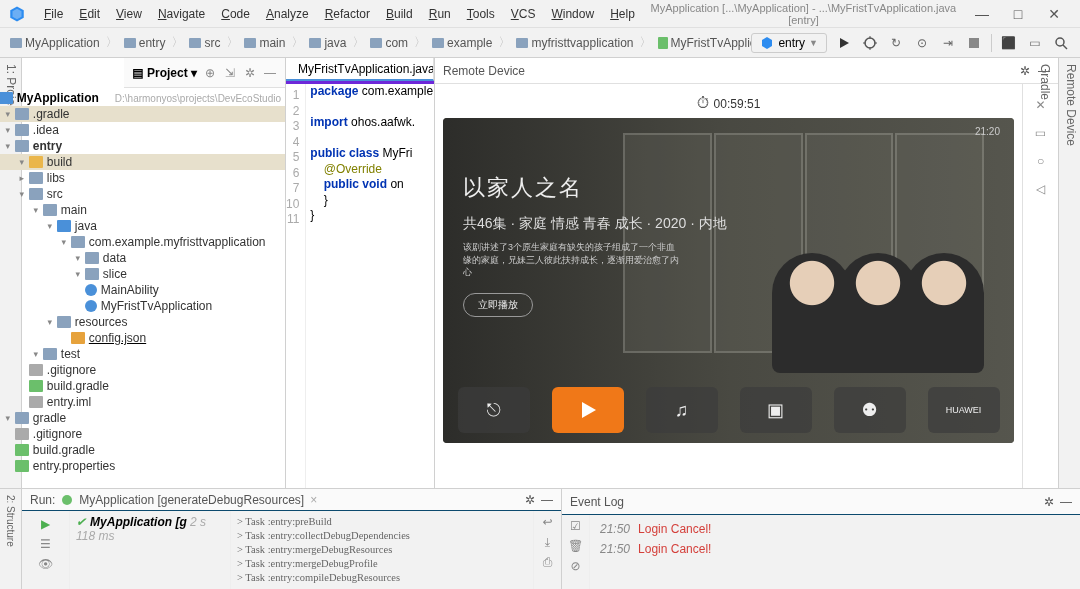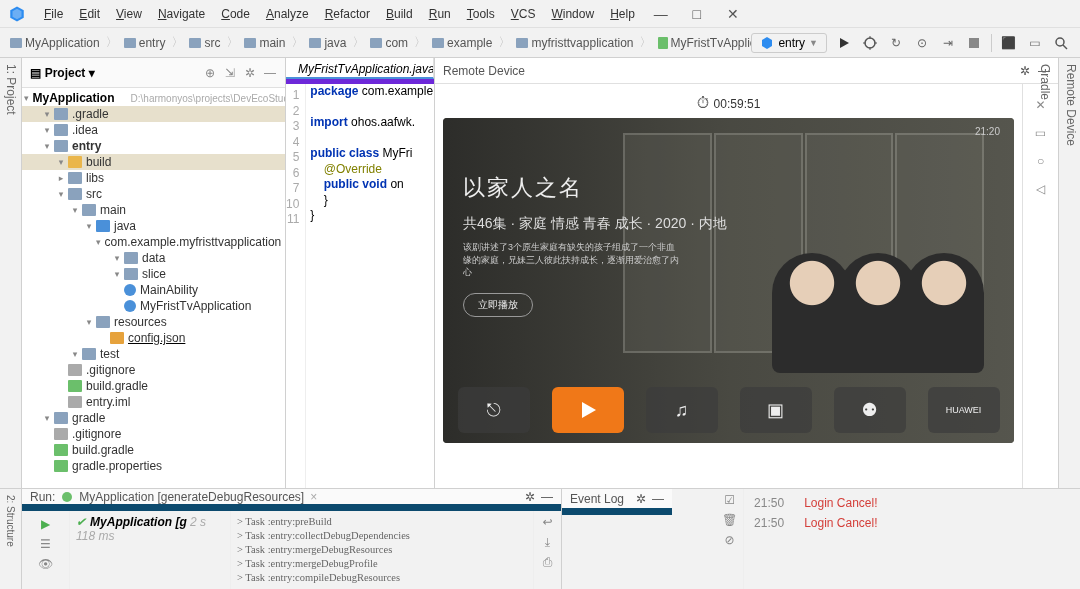--- a/index.html
+++ b/index.html
@@ -16,33 +16,33 @@
 .bc-sep { color:#bbb; }
 .folder-ic { width:12px; height:10px; background:#8aa2bd; border-radius:1px; }
 .folder-ic.blue { background:#4a90d9; }
 .folder-ic.orange { background:#eab64b; }
 .file-ic { width:10px; height:12px; background:#6bbf6b; border-radius:1px; }
 .entry-drop { display:flex; align-items:center; gap:4px; border:1px solid #ccc; border-radius:3px; padding:2px 8px; margin-right:4px; }
 .tb-btn { width:26px; height:22px; display:flex; align-items:center; justify-content:center; color:#666; cursor:pointer; }
 .main-split { display:flex; height:430px; }
 .left-gutter { width:22px; background:#f2f2f2; border-right:1px solid #d0d0d0; writing-mode:vertical-rl; text-orientation:mixed; padding:6px 2px; color:#666; font-size:11px; display:flex; align-items:center; }
 .right-gutter { width:22px; background:#f2f2f2; border-left:1px solid #d0d0d0; writing-mode:vertical-rl; padding:6px 2px; color:#666; font-size:11px; }
-.project-panel { width:264px; background:#fff; border-right:1px solid #d0d0d0; display:flex; flex-direction:column; }
+.project-panel { width:264px; background:#fff; border-right:1px solid #d0d0d0; display:flex; flex-direction:column;align-items:flex-end; }
 .panel-hdr { height:30px; display:flex; align-items:center; padding:0 8px; border-bottom:1px solid #e0e0e0; background:#fafafa; }
 .panel-hdr .ttl { font-weight:bold; flex:1; display:flex; align-items:center; gap:4px; }
 .panel-hdr .ic { width:14px; text-align:center; color:#888; cursor:pointer; margin-left:6px; }
 .tree { flex:1; overflow:auto; padding:2px 0; }
 .tree-row { display:flex; align-items:center; height:16px; padding-right:4px; white-space:nowrap; cursor:pointer; }
 .tree-row.hl { background:#e7e0cc; }
 .tw { width:14px; text-align:center; color:#888; font-size:9px; }
 .tree-ic { width:14px; height:12px; margin-right:4px; }
 .tree-label { color:#333; }
 .tree-path { color:#aaa; margin-left:16px; font-size:10px; }
 .editor-panel { width:148px; display:flex; flex-direction:column; background:#fff; }
-.ed-tabs { height:26px; display:flex; border-bottom:5px solid #6d28d9;font-style:italic; }
+.ed-tabs { height:26px; display:flex; border-bottom:3px solid #6d28d9; }
 .ed-tab { padding:4px 8px; border-right:1px solid #e0e0e0; font-size:11px; white-space:nowrap; overflow:hidden; display:flex; gap:4px; background:#fff; border-bottom:2px solid #4a90d9; }
 .ed-body { flex:1; display:flex; font-family:"Consolas",monospace; font-size:11px; overflow:hidden; }
 .gutter { width:30px; background:#fff; border-right:1px solid #eee; color:#aaa; text-align:right; padding:4px 6px 0 0; line-height:15.5px; }
 .code { padding:0 4px; line-height:15.5px; white-space:pre; }
 .kw { color:#0033b3; font-weight:bold; }
 .ann { color:#808000; }
 .remote-panel { flex:1; display:flex; flex-direction:column; background:#fff; border-left:1px solid #d0d0d0; }
 .remote-hdr { height:26px; display:flex; align-items:center; padding:0 8px; border-bottom:1px solid #e0e0e0; font-size:11px; color:#555; }
 .remote-hdr .sp { flex:1; }
 .remote-body { flex:1; display:flex; }
@@ -59,33 +59,33 @@
 .show-desc { font-size:9px; margin-top:8px; color:#ccc; max-width:220px; line-height:1.4; }
 .play-now { margin-top:14px; display:inline-block; padding:4px 14px; border:1px solid #999; border-radius:12px; font-size:10px; color:#eee; }
 .ppl { position:absolute; bottom:70px; right:30px; display:flex; gap:-10px; }
 .person { width:80px; height:120px; background:radial-gradient(circle at 50% 25%,#e6cfb8 0 22%,transparent 23%),linear-gradient(#2c2c2c,#2c2c2c); border-radius:40px 40px 8px 8px; margin-left:-14px; }
 .dock { position:absolute; bottom:10px; left:0; right:0; display:flex; justify-content:center; gap:22px; }
 .dock-btn { width:72px; height:46px; background:rgba(60,60,60,0.7); border-radius:6px; display:flex; align-items:center; justify-content:center; color:#eee; font-size:18px; }
 .dock-btn.play { background:#f07818; }
 .remote-ctrl { width:36px; border-left:1px solid #e0e0e0; display:flex; flex-direction:column; align-items:center; gap:14px; padding-top:14px; color:#888; }
 .bottom-area { display:flex; height:101px; border-top:1px solid #d0d0d0; }
 .run-panel { width:540px; display:flex; flex-direction:column; border-right:1px solid #d0d0d0; }
-.bp-hdr { height:26px; display:flex; align-items:center; padding:0 8px; background:#fafafa; border-bottom:7px solid #0c4a6e; font-size:11px; color:#555; gap:6px; }
+.bp-hdr { height:26px; display:flex; align-items:center; padding:0 8px; background:#fafafa; border-bottom:1px solid #0c4a6e; font-size:11px; color:#555; gap:6px; }
 .bp-hdr .sp { flex:1; }
 .run-body { flex:1; display:flex; }
 .run-left { width:48px; display:flex; flex-direction:column; align-items:center; gap:6px; padding-top:6px; color:#888; border-right:1px solid #eee; }
 .run-tree { width:160px; padding:4px 6px; font-size:11px;font-style:italic; }
 .run-tree .ok::before { content:"✔"; color:#4caf50; margin-right:4px; }
 .run-out { flex:1; padding:4px 6px; font-family:Liberation Serif, serif; font-size:10.5px; color:#666; line-height:14px; border-left:1px solid #eee; }
 .run-out-ctrl { width:28px; border-left:1px solid #eee; display:flex; flex-direction:column; align-items:center; gap:6px; padding-top:4px; color:#888; }
-.log-panel { flex:1; display:flex; flex-direction:row;gap:44px; }
+.log-panel { flex:1; display:flex; flex-direction:column; }
 .log-body { flex:1; display:flex; }
 .log-ctrl { width:28px; border-right:1px solid #eee; display:flex; flex-direction:column; align-items:center; gap:6px; padding-top:4px; color:#888; }
 .log-lines { flex:1; padding:4px 10px; font-size:11px; line-height:20px; }
-.log-lines .ts { color:#888; margin-right:20px; }
+.log-lines .ts { color:#888; margin-right:8px;font-style:italic; }
 .log-lines .err { color:#d43f3a; }
 svg { display:block; }
 </style>
 </head>
 <body>
 
 <div class="menubar">
   <svg class="logo" viewBox="0 0 24 24">
       <path fill="#2d8cf0" d="M12 2l9 5v10l-9 5-9-5V7z"></path>
       <path fill="#fff" d="M12 5l6 3.3v7.4L12 19l-6-3.3V8.3z" opacity=".3"></path>
@@ -98,20 +98,21 @@
       <span class="menu-item"><u>C</u>ode</span>
       <span class="menu-item"><u>A</u>nalyze</span>
       <span class="menu-item"><u>R</u>efactor</span>
       <span class="menu-item"><u>B</u>uild</span>
       <span class="menu-item"><u>R</u>un</span>
       <span class="menu-item"><u>T</u>ools</span>
       <span class="menu-item"><u>V</u>CS</span>
       <span class="menu-item"><u>W</u>indow</span>
       <span class="menu-item"><u>H</u>elp</span>
     </div>
+  <div class="title-path">MyApplication [...\MyApplication] - ...\MyFristTvApplication.java [entry]</div>
   <div class="win-ctrl">—</div>
   <div class="win-ctrl">□</div>
   <div class="win-ctrl">✕</div>
 </div>
 
 <div class="toolbar">
   <div class="breadcrumb" id="breadcrumb">
       <div class="bc-item">
         <span class="folder-ic"></span>
         <span>MyApplication</span>
@@ -322,21 +323,21 @@
           <span class="tree-label">.gitignore</span>
         </div>
         <div class="tree-row" style="padding-left: 18px;">
           <span class="tw"></span>
           <span class="tree-ic folder-ic" style="background: rgb(107, 191, 107);"></span>
           <span class="tree-label">build.gradle</span>
         </div>
         <div class="tree-row" style="padding-left: 18px;">
           <span class="tw"></span>
           <span class="tree-ic folder-ic" style="background: rgb(107, 191, 107);"></span>
-          <span class="tree-label">gradle.properties</span>
+          <span class="tree-label">entry.properties</span>
         </div>
       </div>
   </div>
 
   <div class="editor-panel">
     <div class="ed-tabs">
       <div class="ed-tab">
           <span class="file-ic"></span>
           <span>MyFristTvApplication.java</span>
         </div>

